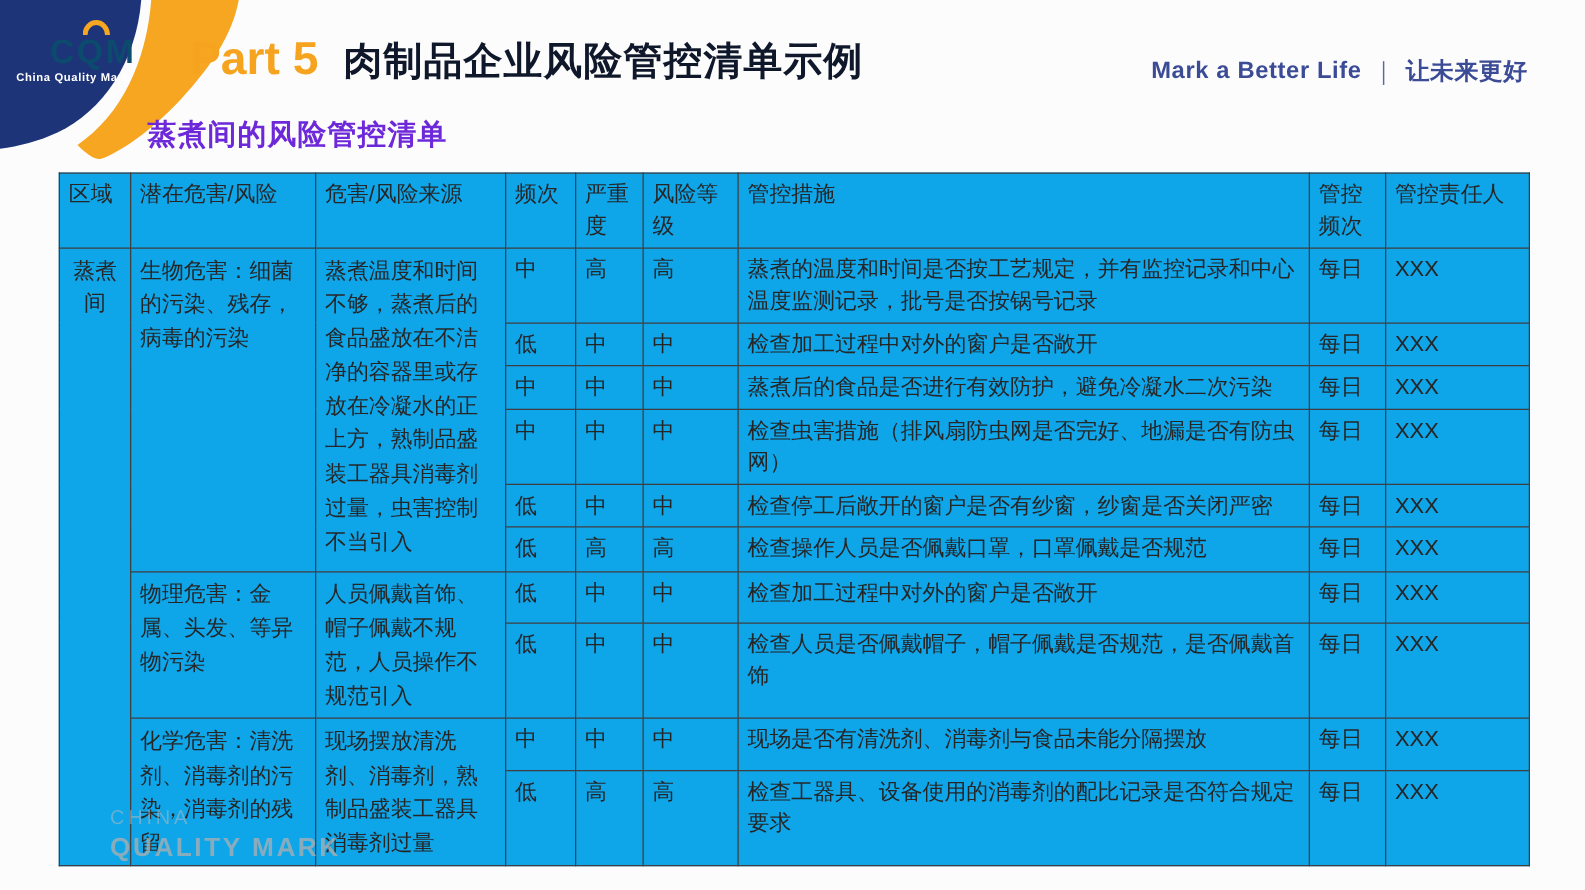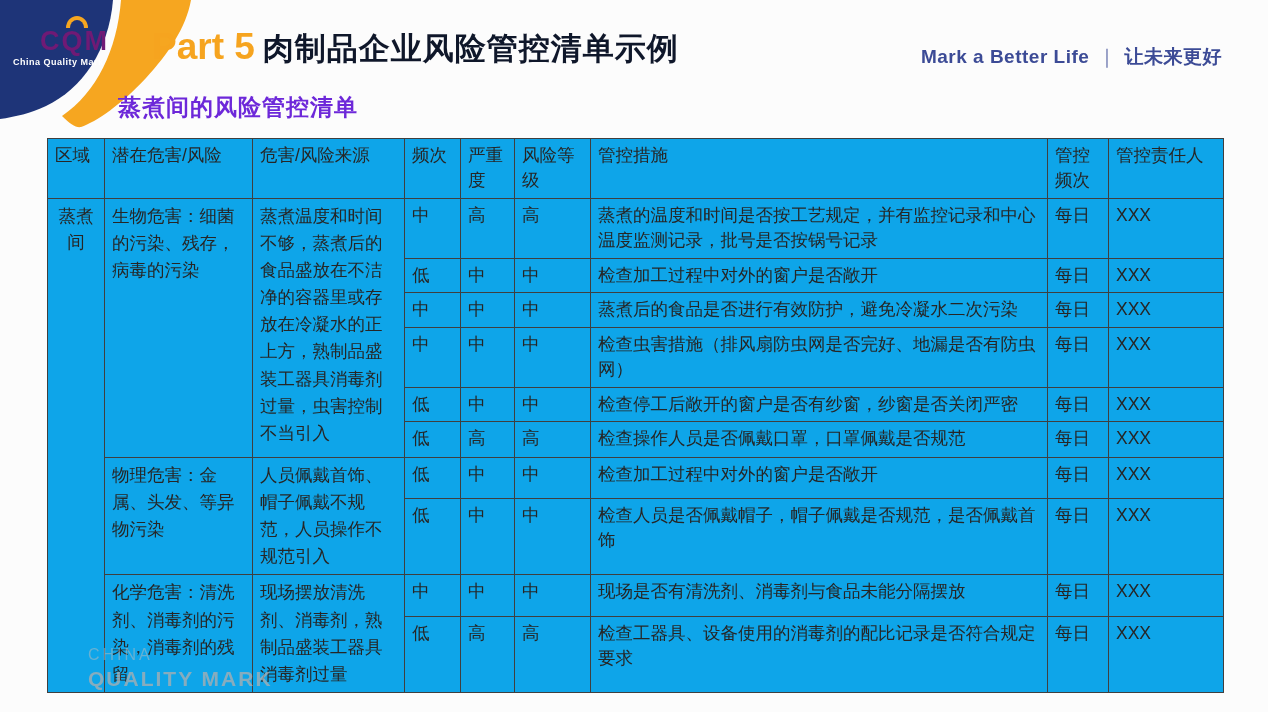--- a/index.html
+++ b/index.html
@@ -7,36 +7,36 @@
     position:relative;
     width:1268px;height:712px;
     background:#fcfcfc;
     overflow:hidden;
     font-family:"Liberation Sans","DejaVu Sans",sans-serif;
   }
   
   .logo-svg{position:absolute;left:0;top:0;}
   .logo-cqm{
     position:absolute;left:40px;top:26px;
-    color:#701a75;font-size:27px;font-weight:bold;letter-spacing:2px;
+    color:#0c4a6e;font-size:27px;font-weight:bold;letter-spacing:2px;
   }
   .logo-arc{
     position:absolute;left:66px;top:16px;width:22px;height:12px;
     border:4px solid #f6a620;border-bottom:none;
     border-radius:50% 50% 0 0 / 100% 100% 0 0;
     box-sizing:border-box;
   }
   .logo-sub{
     position:absolute;left:13px;top:57px;
     color:#fff;font-size:9px;font-weight:bold;letter-spacing:.5px;
   }
   
   .titlebar{
     position:absolute;left:152px;top:26px;
-    display:flex;align-items:baseline;gap:8px;white-space:nowrap;justify-content:center;
+    display:flex;align-items:baseline;gap:20px;white-space:nowrap;justify-content:center;
   }
   .part-label{font-size:37px;font-weight:800;color:#f6a41f;}
   .page-title{font-size:31px;font-weight:800;color:#0f172a;letter-spacing:1px;}
   .tagline{
     position:absolute;right:46px;top:44px;
     display:flex;align-items:center;white-space:nowrap;
     color:#3c4b96;font-size:19px;font-weight:600;letter-spacing:.5px;
   }
   .tagline .sep{margin:0 8px;font-weight:400;color:#5a67a5;}
   .subtitle{

